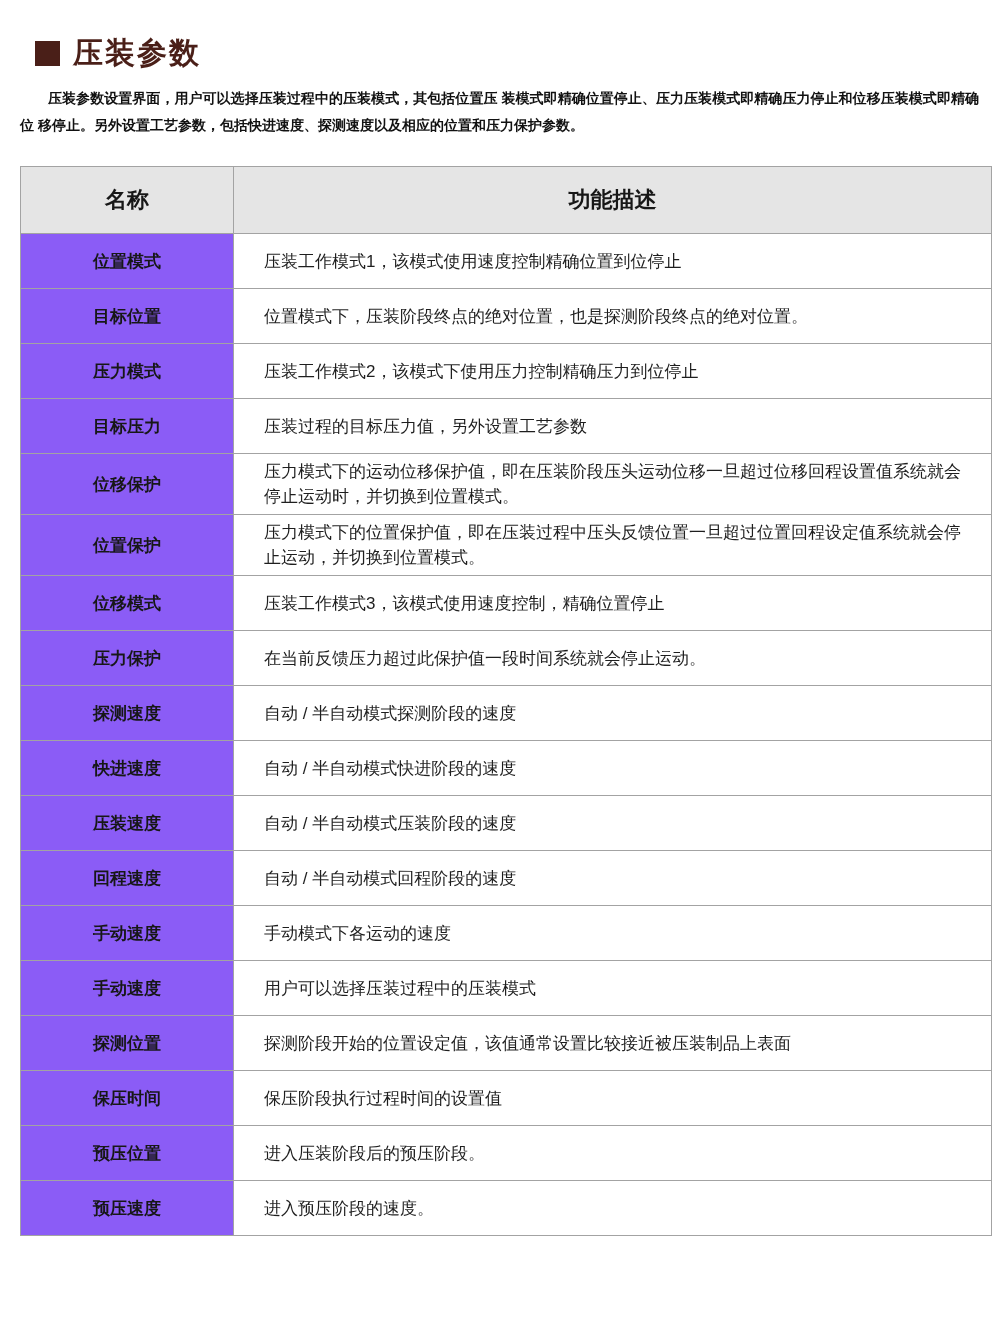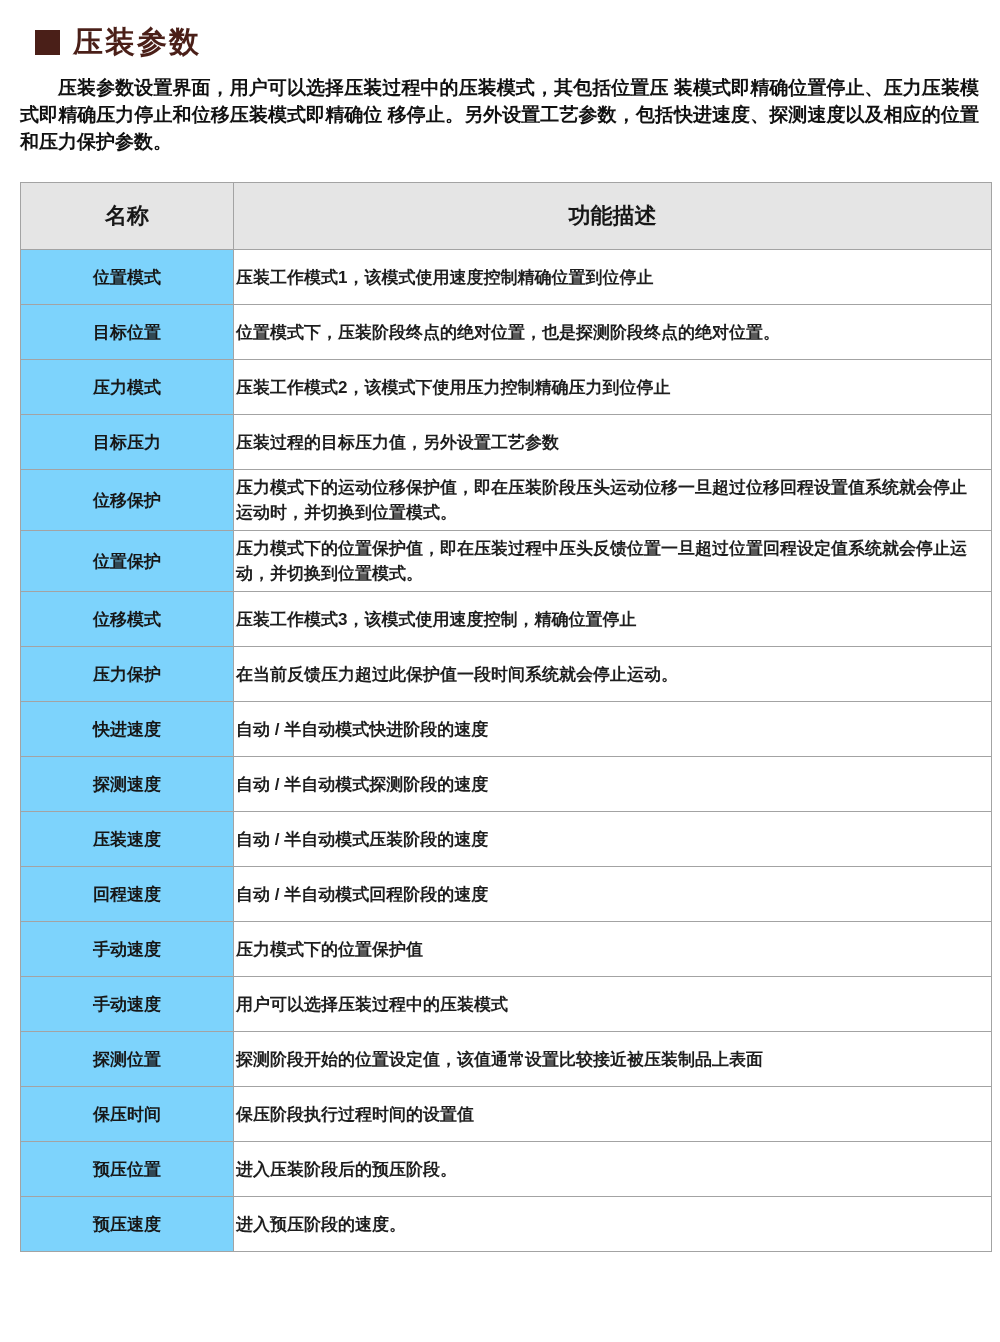--- a/index.html
+++ b/index.html
@@ -13,41 +13,41 @@
     position: relative;
     width: 1000px;
     min-height: 1342px;
     background: #ffffff;
     overflow: hidden;
   }
   
   .section-header {
     display: flex;
     align-items: center;
-    margin: 27px 0 0 18px;
+    margin: 38px 0 0 18px;
     padding-left: 17px;
   }
   .section-bullet {
     width: 25px;
     height: 25px;
     background: #4a1f18;
     flex: 0 0 auto;
   }
   .section-title {
     margin-left: 13px;
     font-size: 30px;
     font-weight: bold;
     color: #4a1f18;
     letter-spacing: 2px;
     line-height: 1;
   }
   
   .intro {
     margin: 17px 21px 0 20px;
-    font-size: 19px;
+    font-size: 14px;
     font-weight: bold;
     line-height: 27px;
     text-align: justify;
     text-indent: 2em;
     color: #111111;
   }
   
   table.params {
     margin: 27px 0 8px 20px;
     width: 971px;
@@ -64,35 +64,34 @@
   table.params th {
     height: 67px;
     background: #e5e5e5;
     font-size: 22px;
     font-weight: bold;
     text-align: center;
     color: #171717;
   }
   table.params td.name {
     height: 55px;
-    background: #7dd3fc;
+    background: #8b5cf6;
     text-align: center;
     font-weight: bold;
     font-size: 17px;
     color: #171717;
   }
   table.params td.desc {
     height: 55px;
     background: #ffffff;
-    padding: 5px 16px 5px 2px;
+    padding: 5px 16px 5px 30px;
     font-size: 17px;
     line-height: 25px;
     text-align: left;
     color: #1e1e1e;
-    font-weight: bold;
   }
 </style>
 </head>
 <body>
 
 <div class="page">
 
   <div class="section-header">
     <span class="section-bullet"></span>
     <span class="section-title">压装参数</span>
@@ -147,42 +146,42 @@
     <td class="desc">压装工作模式3，该模式使用速度控制，精确位置停止</td>
   </tr>
 
   <tr>
     <td class="name">压力保护</td>
     <td class="desc">在当前反馈压力超过此保护值一段时间系统就会停止运动。</td>
   </tr>
 
 
   <tr>
+    <td class="name">探测速度</td>
+    <td class="desc">自动 / 半自动模式探测阶段的速度</td>
+  </tr>
+
+  <tr>
     <td class="name">快进速度</td>
     <td class="desc">自动 / 半自动模式快进阶段的速度</td>
   </tr>
 
   <tr>
-    <td class="name">探测速度</td>
-    <td class="desc">自动 / 半自动模式探测阶段的速度</td>
-  </tr>
-
-  <tr>
     <td class="name">压装速度</td>
     <td class="desc">自动 / 半自动模式压装阶段的速度</td>
   </tr>
 
   <tr>
     <td class="name">回程速度</td>
     <td class="desc">自动 / 半自动模式回程阶段的速度</td>
   </tr>
 
   <tr>
     <td class="name">手动速度</td>
-    <td class="desc">压力模式下的位置保护值</td>
+    <td class="desc">手动模式下各运动的速度</td>
   </tr>
 
   <tr>
     <td class="name">手动速度</td>
     <td class="desc">用户可以选择压装过程中的压装模式</td>
   </tr>
 
   <tr>
     <td class="name">探测位置</td>
     <td class="desc">探测阶段开始的位置设定值，该值通常设置比较接近被压装制品上表面</td>

